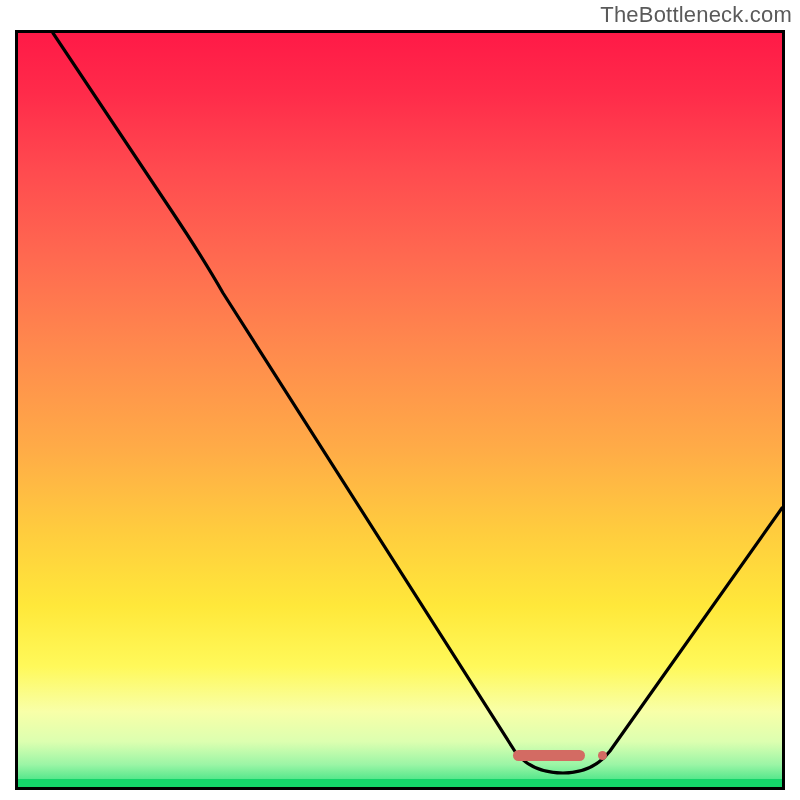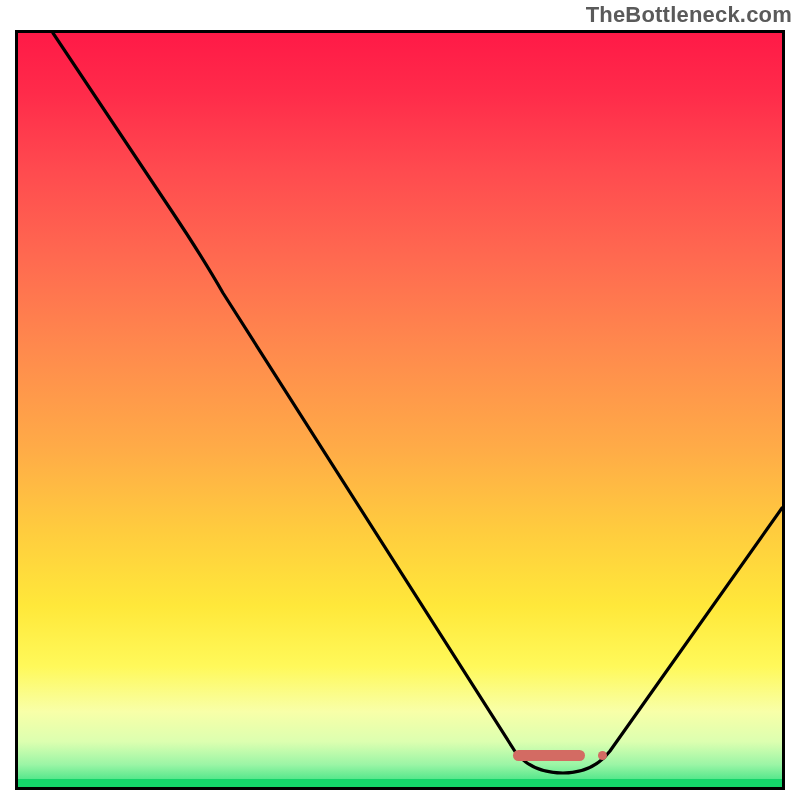--- a/index.html
+++ b/index.html
@@ -14,21 +14,21 @@
   .wrap {
     position: relative;
     width: 800px;
     height: 800px;
   }
   .watermark {
     position: absolute;
     top: 2px;
     right: 8px;
     font-size: 22px;
-    font-weight: 700;
+    font-weight: 400;
     color: #5a5a5a;
     letter-spacing: 0.2px;
   }
   .plot {
     position: absolute;
     left: 15px;
     top: 30px;
     width: 770px;
     height: 760px;
     box-sizing: border-box;

